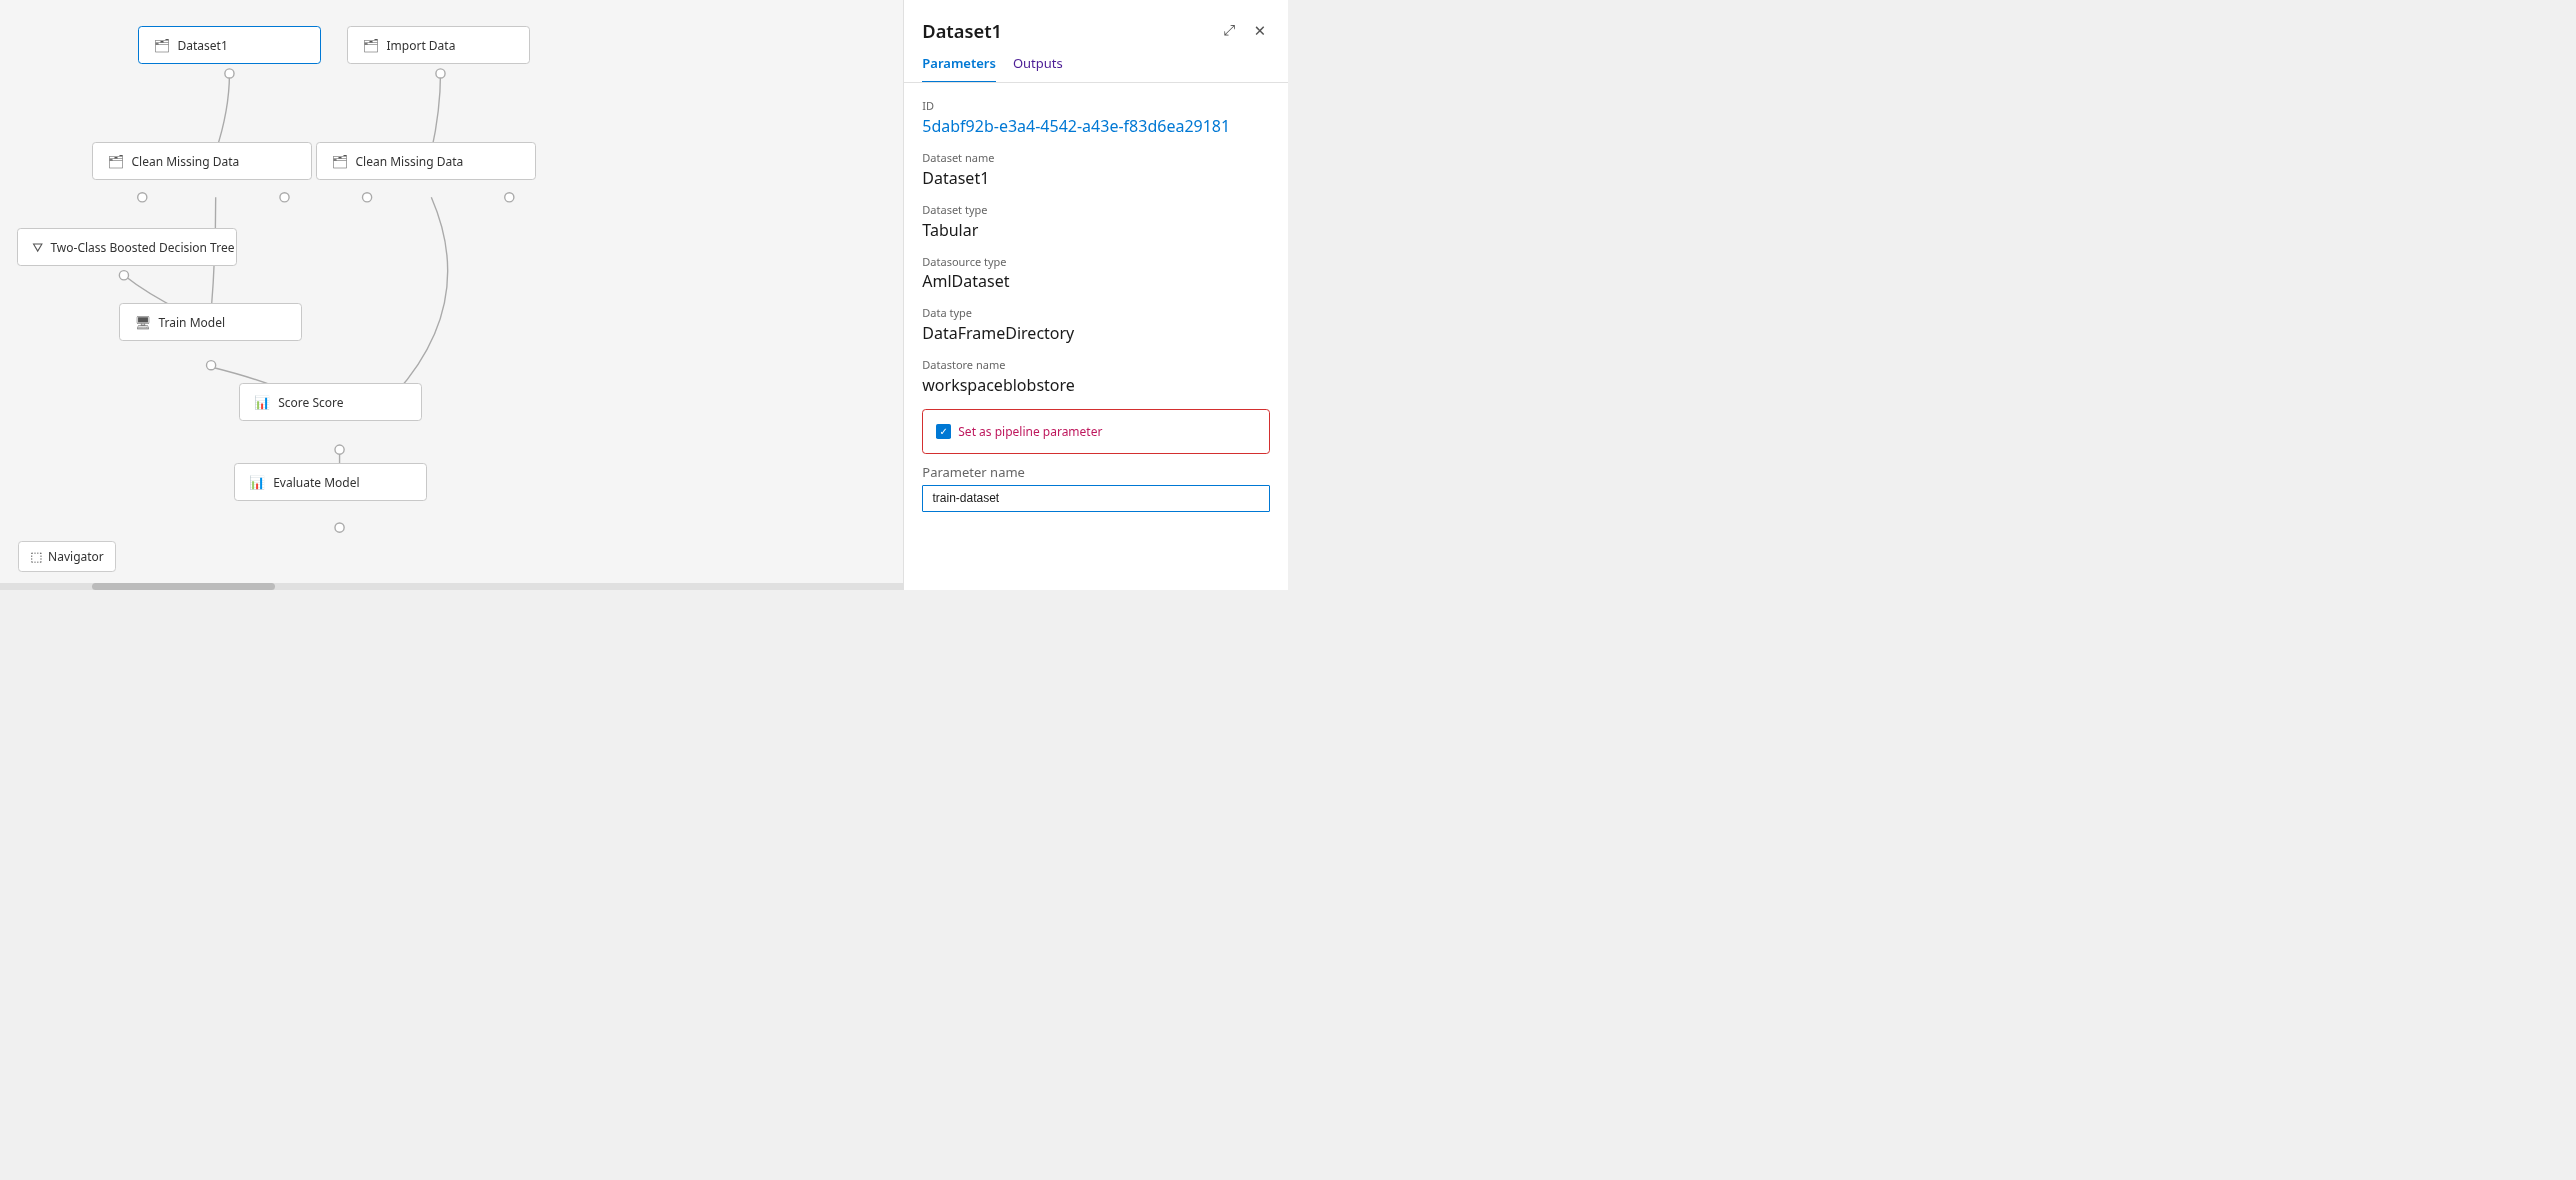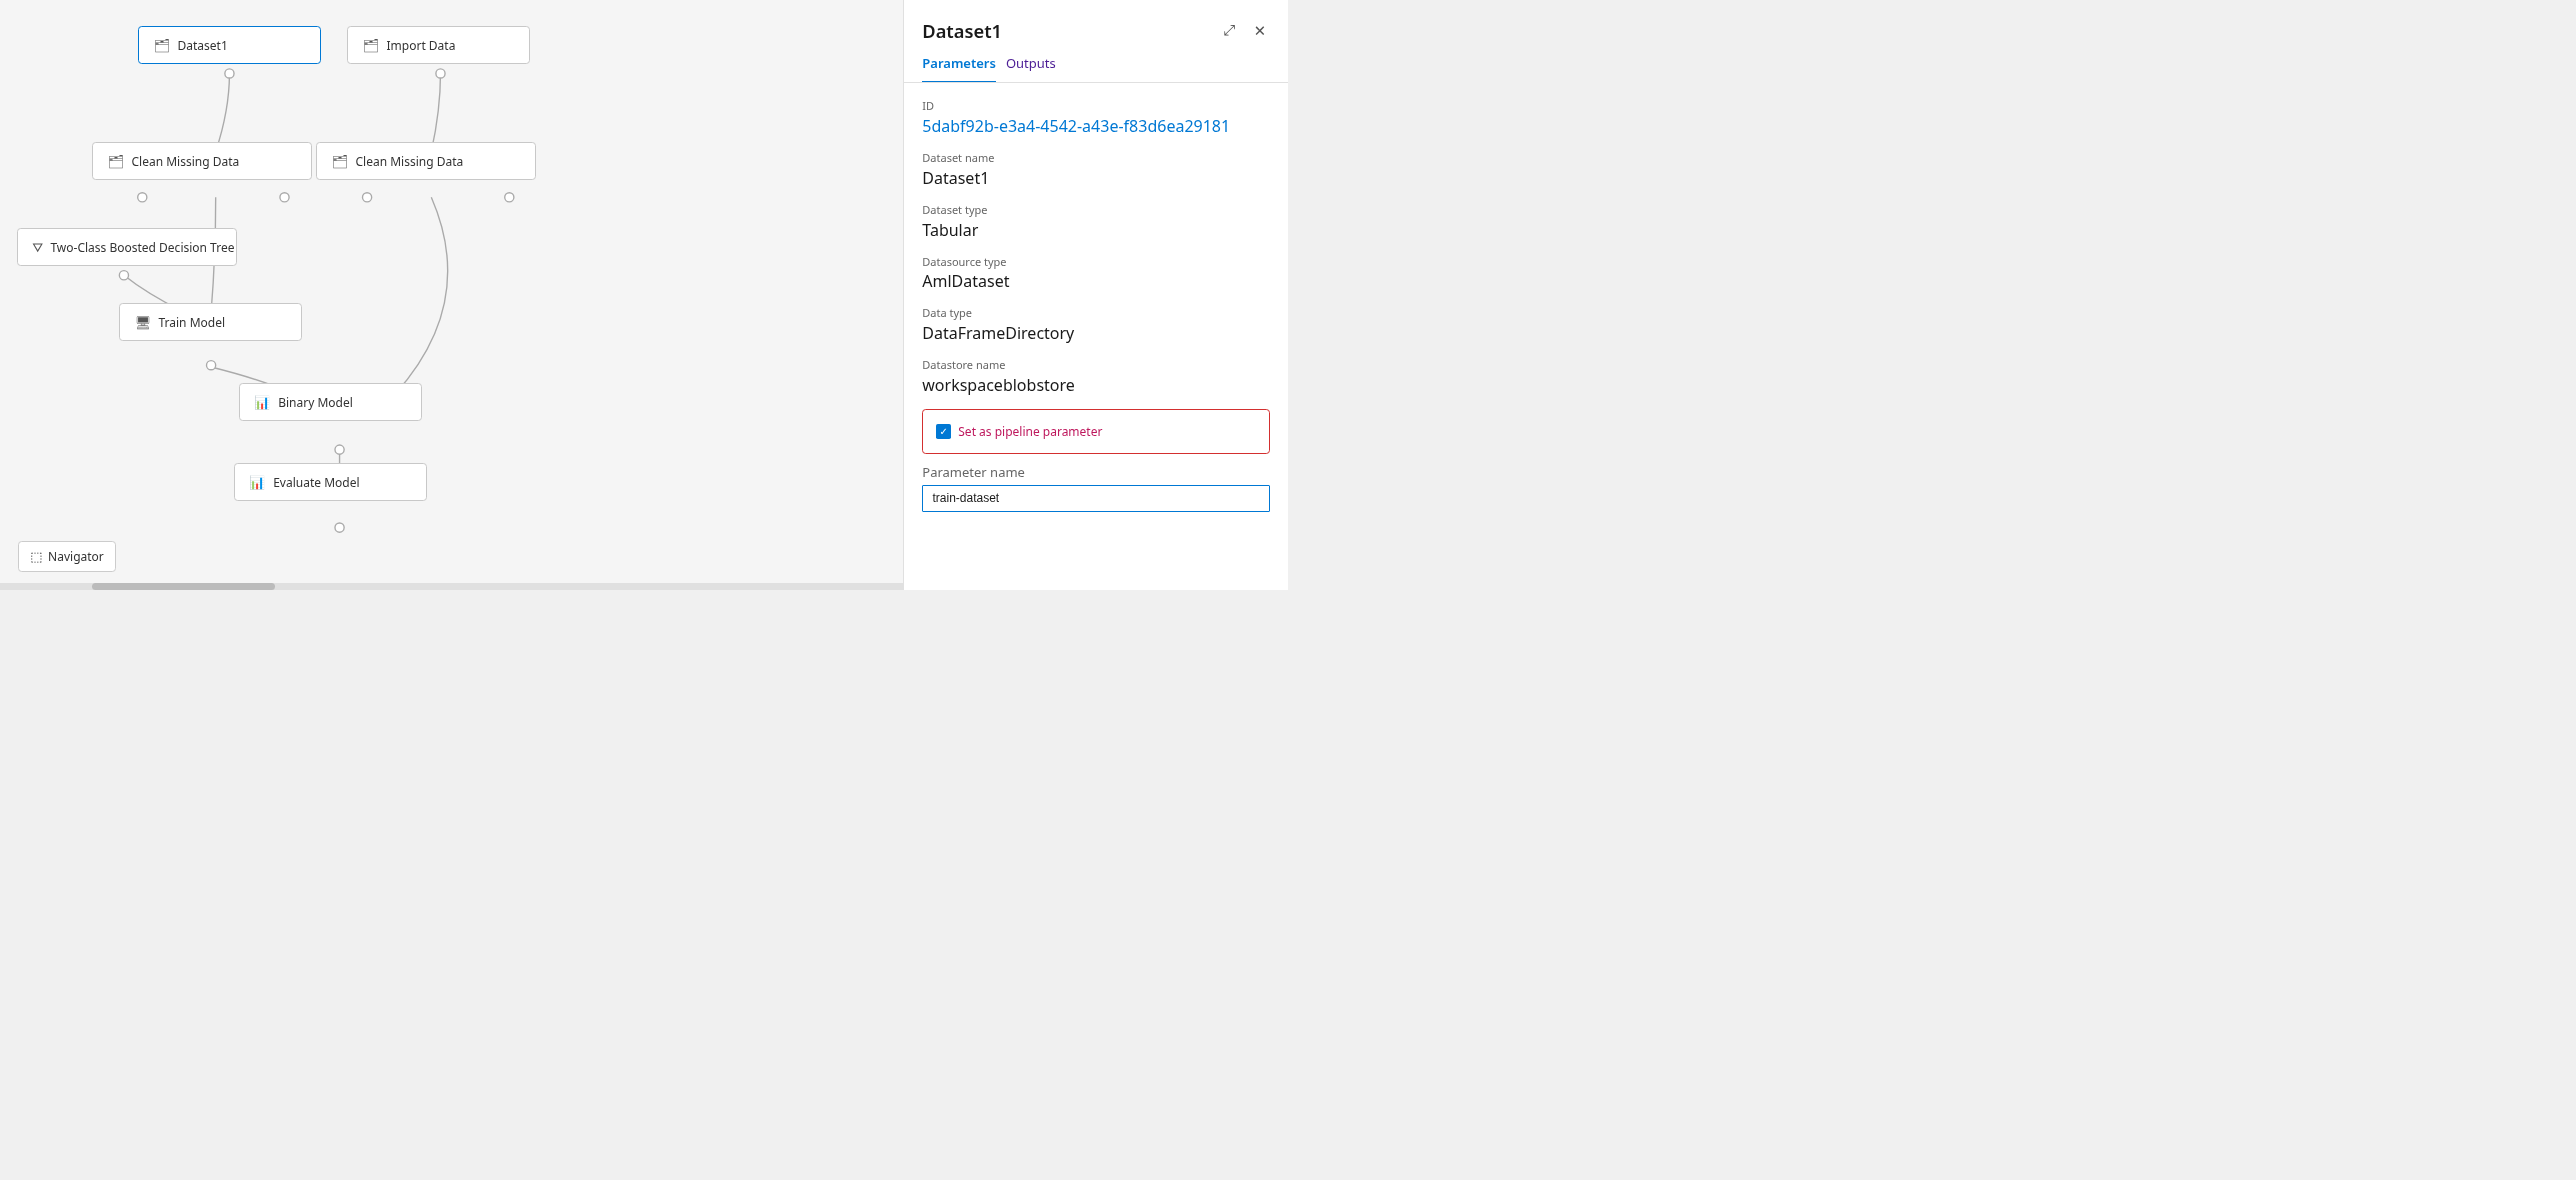--- a/index.html
+++ b/index.html
@@ -105,21 +105,21 @@
       background: none;
       border: none;
       cursor: pointer;
       font-size: 14.7px;
       color: #555;
       padding: 3.7px;
     }
 
     .panel-tabs {
       display: flex;
-      gap: 10px;
+      gap: 17px;
       padding: 11px 18.3px 0 18.3px;
       border-bottom: 0.9px solid #e0e0e0;
       margin-bottom: 14.7px;
     }
 
     .panel-tab {
       font-size: 13px;
       padding-bottom: 9.2px;
       cursor: pointer;
       color: #4c1d95;
@@ -314,21 +314,21 @@
     <span>Two-Class Boosted Decision Tree</span>
   </div>
 
   <div class="node" style="left: 119px; top: 303px; width: 183px;">
     <span class="node-icon">🖥</span>
     <span>Train Model</span>
   </div>
 
   <div class="node" style="left: 239px; top: 383px; width: 183px;">
     <span class="node-icon">📊</span>
-    <span>Binary Model</span>
+    <span>Score Score</span>
   </div>
 
   <div class="node" style="left: 234px; top: 463px; width: 193px;">
     <span class="node-icon">📊</span>
     <span>Evaluate Model</span>
   </div>
 
   <div class="navigator-btn">
     <span style="font-size:13px;">⬚</span>
     <span>Navigator</span>

